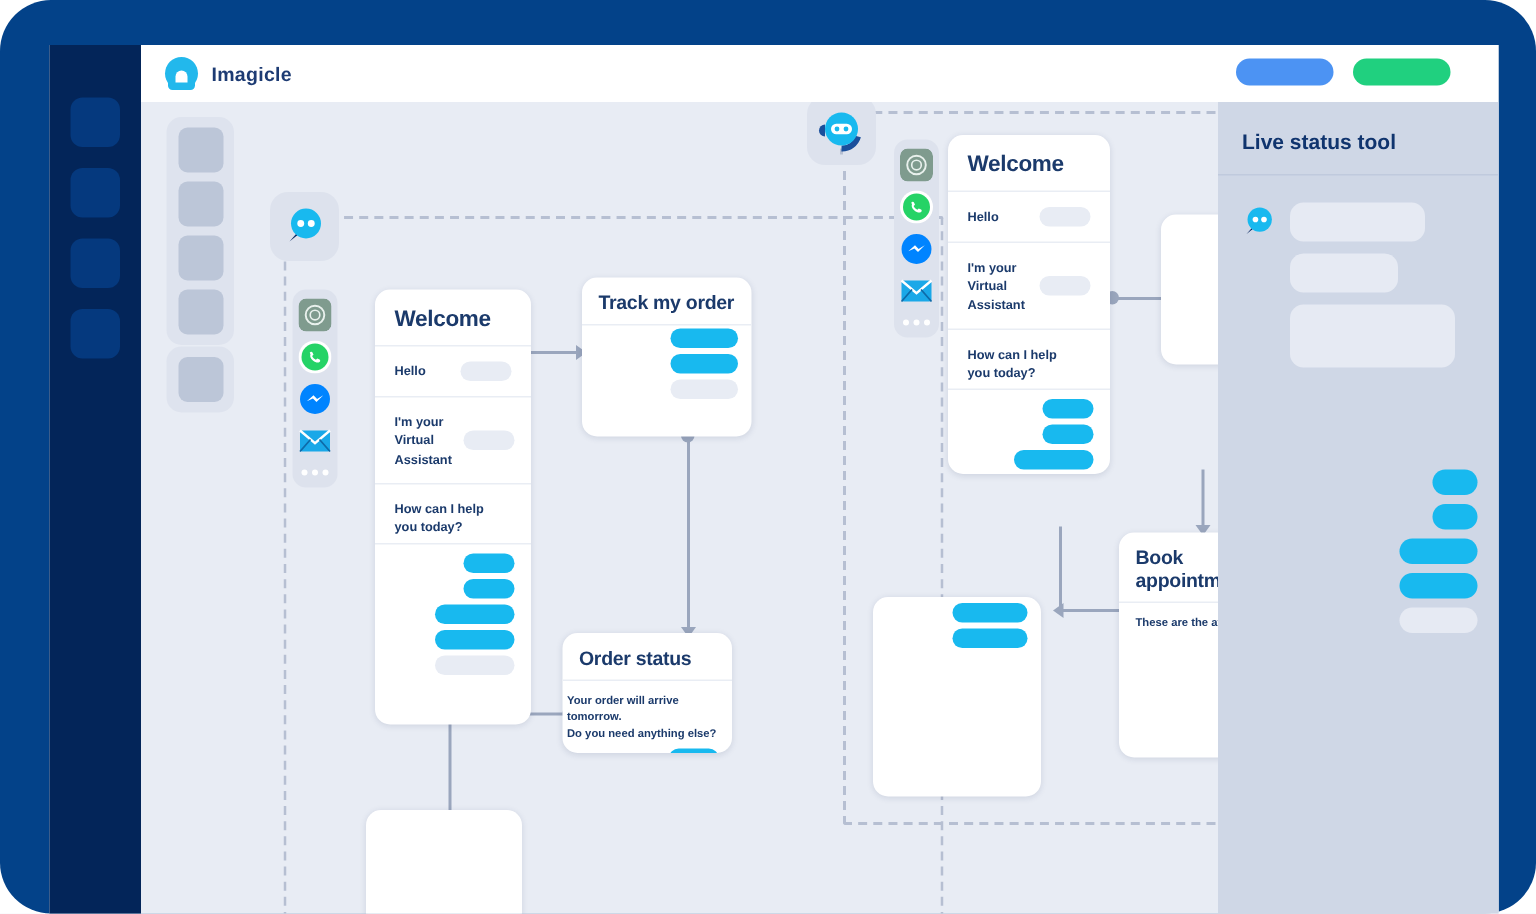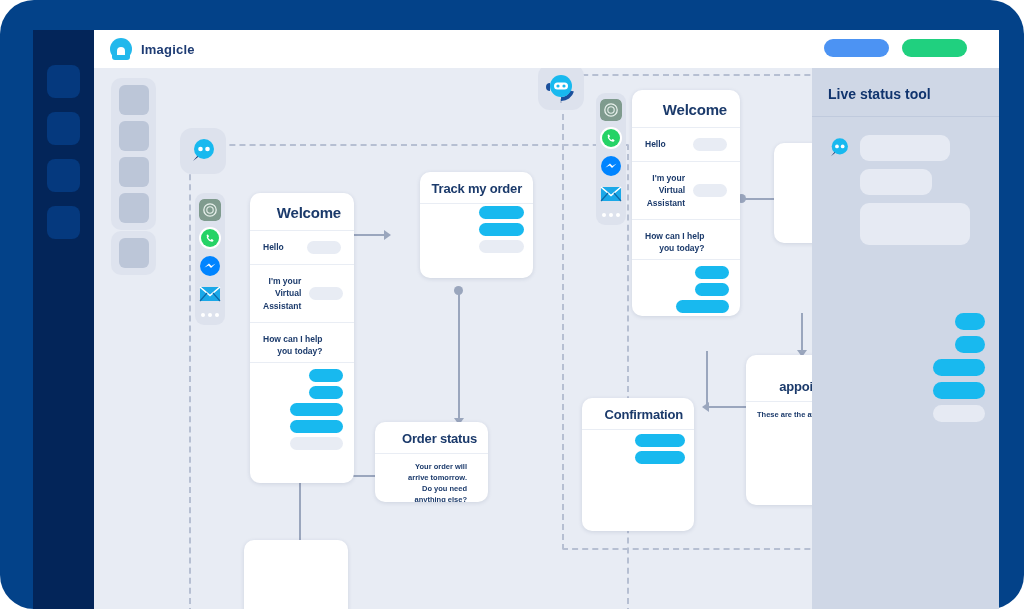--- a/index.html
+++ b/index.html
@@ -136,21 +136,20 @@
   .chan-dots i { width: 4px; height: 4px; border-radius: 50%; background: #fff; display:block; }
 
   
   .card {
     position: absolute;
     background: #ffffff;
     border-radius: 10px;
     box-shadow: 0 1px 4px rgba(30,50,90,.13);
     overflow: hidden;
     z-index: 2;
-    text-align: right;
   }
   .card-title {
     font-size: 15px; font-weight: 700; color: #1b3a6b;
     padding: 11px 13px 9px 13px;
     border-bottom: 1px solid #e9edf4;
     letter-spacing: -.2px;
   }
   .card-row {
     padding: 10px 13px;
     border-bottom: 1px solid #e9edf4;
@@ -339,32 +338,32 @@
     </div>
     <div class="bubbles">
       <span class="bub" style="width:34px"></span>
       <span class="bub" style="width:34px"></span>
       <span class="bub" style="width:53px"></span>
       <span class="bub" style="width:53px"></span>
       <span class="bub-ghost" style="width:53px"></span>
     </div>
   </div>
 
-  <div class="card" style="left:294px; top:104px; width:113px; height:106px;margin-left:32px;">
+  <div class="card" style="left:294px; top:117px; width:113px; height:106px;">
     <div class="card-title" style="font-size:13px;padding:9px 11px 7px">Track my order</div>
     <div class="bubbles" style="padding:2px 9px 8px">
       <span class="bub" style="width:45px"></span>
       <span class="bub" style="width:45px"></span>
       <span class="bub-ghost" style="width:45px"></span>
     </div>
   </div>
 
   <div class="card" style="left:281px; top:354px; width:113px; height:80px;">
     <div class="card-title" style="font-size:13px;padding:9px 11px 7px">Order status</div>
-    <div class="card-row" style="border-bottom:none;padding:8px 21px 2px">
+    <div class="card-row" style="border-bottom:none;padding:8px 3px 2px">
       <span class="card-text" style="white-space:pre-line;font-size:7.5px">Your order will arrive tomorrow.
 Do you need anything else?</span>
     </div>
     <div class="bubbles" style="padding:2px 9px 8px">
       <span class="bub" style="width:33px"></span>
       <span class="bub" style="width:50px"></span>
 
     </div>
   </div>
 
@@ -396,21 +395,20 @@
   <div class="card" style="left:680px; top:75px; width:60px; height:100px;"></div>
 
   <div class="card" style="left:652px; top:287px; width:120px; height:150px;">
     <div class="card-title" style="font-size:13px;padding:9px 11px 7px">Book appointment</div>
     <div class="card-row" style="border-bottom:none;padding:8px 11px 2px">
       <span class="card-text" style="font-size:7.5px;white-space:nowrap">These are the available slots</span>
     </div>
   </div>
 
   <div class="card" style="left:488px; top:330px; width:112px; height:133px;">
-    <div class="card-title" style="font-size:13px;padding:9px 11px 7px">Confirmation</div>
     <div class="bubbles" style="padding:4px 9px 8px">
       <span class="bub" style="width:50px"></span>
       <span class="bub" style="width:50px"></span>
 
     </div>
   </div>
 
 </div>
 
 <div id="live-panel">

